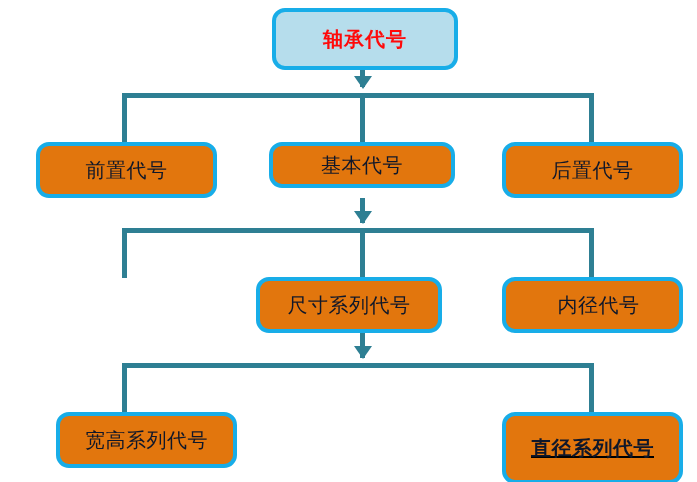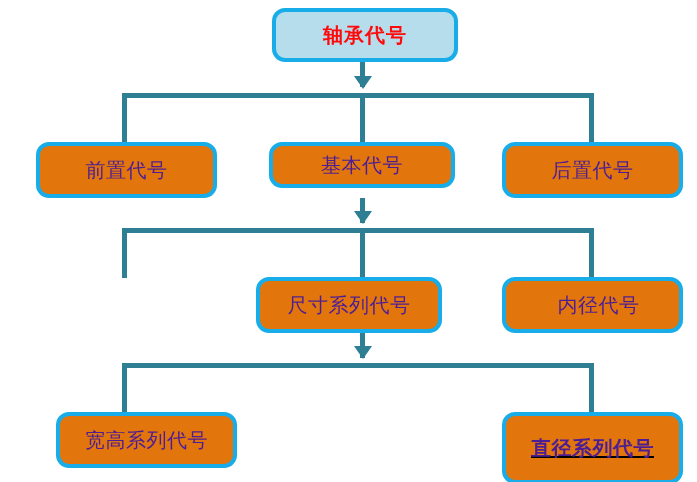--- a/index.html
+++ b/index.html
@@ -24,21 +24,21 @@
     border-radius: 13px;
     background: #E2760D;
     display: flex;
     align-items: center;
     justify-content: center;
     z-index: 3;
   }
   .node .label {
     font-size: 20px;
     line-height: 1;
-    color: #4c1d95;
+    color: #0f172a;
     letter-spacing: 0.5px;
     white-space: nowrap;
   }
   .node.root {
     background: #B6DDEC;
     border-color: #18ADE8;
   }
   .node.root .label {
     color: #FF0A0A;
     font-weight: bold;
@@ -62,21 +62,21 @@
     border-right: 9px solid transparent;
     border-top: 13px solid #2E7F93;
     z-index: 2;
   }
 </style>
 </head>
 <body>
 
 <div id="diagram-root">
 
-  <div class="node root" style="left:272px; top:8px; width:186px; height:54px;">
+  <div class="node root" style="left:272px; top:8px; width:186px; height:62px;">
     <span class="label">轴承代号</span>
   </div>
 
   <div class="conn conn-v" style="left:360px; top:62px; width:5px; height:25px;"></div>
   <div class="arrow-head" style="left:354px; top:76px;"></div>
   <div class="conn conn-h" style="left:122px; top:93px; width:472px;"></div>
   <div class="conn conn-v" style="left:122px; top:93px; height:49px;"></div>
   <div class="conn conn-v" style="left:360px; top:93px; height:49px;"></div>
   <div class="conn conn-v" style="left:589px; top:93px; height:49px;"></div>
 

